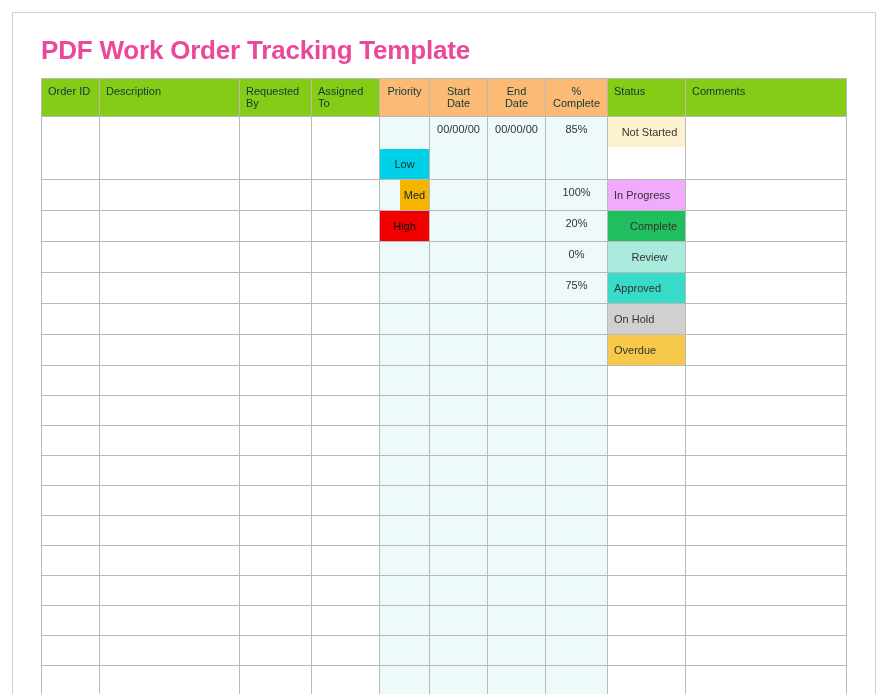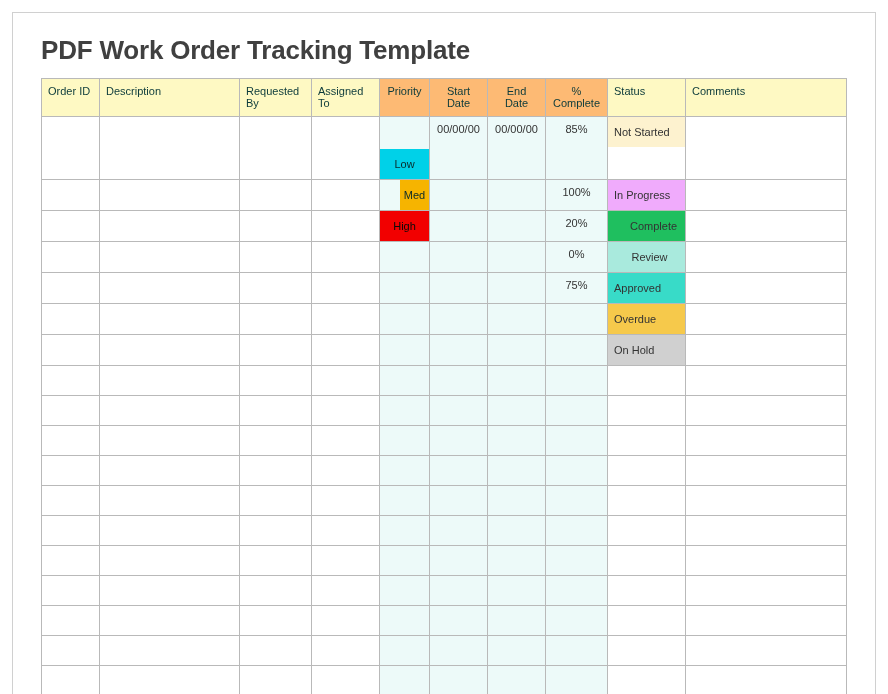--- a/index.html
+++ b/index.html
@@ -14,40 +14,40 @@
   .page {
     border: 1px solid #d0d0d0;
     padding: 18px 28px 28px 28px;
     width: 864px;
     margin: 0 auto;
     background: #fff;
   }
   h1 {
     font-size: 26px;
     font-weight: 800;
-    color: #404040;
+    color: #ec4899;
     margin: 4px 0 12px 0;
     letter-spacing: -0.2px;
   }
   table {
     border-collapse: collapse;
     width: 100%;
     table-layout: fixed;
   }
   th, td {
     border: 1px solid #b9b9b9;
     padding: 6px 6px;
     text-align: left;
     vertical-align: top;
     height: 30px;
     font-size: 11px;
     overflow: hidden;
   }
   thead th {
-    background: #fef9c3;
+    background: #84cc16;
     color: #0b3a3a;
     font-weight: 400;
     vertical-align: top;
     padding-top: 6px;
     height: 38px;
   }
   thead th.shade {
     background: #fdba74;
   }
   td.tint { background: #edfaf9; }
@@ -122,21 +122,21 @@
           <td></td>
           <td></td>
           <td></td>
           <td class="tint cell-priority">
             <span class="chip priority-low">Low</span>
           </td>
           <td class="tint center">00/00/00</td>
           <td class="tint center">00/00/00</td>
           <td class="tint center">85%</td>
           <td class="cell-status">
-            <span class="chip status-notstarted" style="text-align: left; padding-left: 6px;">Not Started</span>
+            <span class="chip status-notstarted" style="text-align: center; padding-left: 6px;">Not Started</span>
           </td>
           <td></td>
         </tr>
         <tr>
           <td></td>
           <td></td>
           <td></td>
           <td></td>
           <td class="tint cell-priority">
             <span class="chip priority-med">Med</span>
@@ -196,35 +196,35 @@
         <tr>
           <td></td>
           <td></td>
           <td></td>
           <td></td>
           <td class="tint cell-priority"></td>
           <td class="tint center"></td>
           <td class="tint center"></td>
           <td class="tint center"></td>
           <td class="cell-status">
+            <span class="chip status-onhold" style="text-align: left; padding-left: 6px;">On Hold</span>
+          </td>
+          <td></td>
+        </tr>
+        <tr>
+          <td></td>
+          <td></td>
+          <td></td>
+          <td></td>
+          <td class="tint cell-priority"></td>
+          <td class="tint center"></td>
+          <td class="tint center"></td>
+          <td class="tint center"></td>
+          <td class="cell-status">
             <span class="chip status-overdue" style="text-align: left; padding-left: 6px;">Overdue</span>
-          </td>
-          <td></td>
-        </tr>
-        <tr>
-          <td></td>
-          <td></td>
-          <td></td>
-          <td></td>
-          <td class="tint cell-priority"></td>
-          <td class="tint center"></td>
-          <td class="tint center"></td>
-          <td class="tint center"></td>
-          <td class="cell-status">
-            <span class="chip status-onhold" style="text-align: left; padding-left: 6px;">On Hold</span>
           </td>
           <td></td>
         </tr>
         <tr>
           <td></td>
           <td></td>
           <td></td>
           <td></td>
           <td class="tint cell-priority"></td>
           <td class="tint center"></td>

